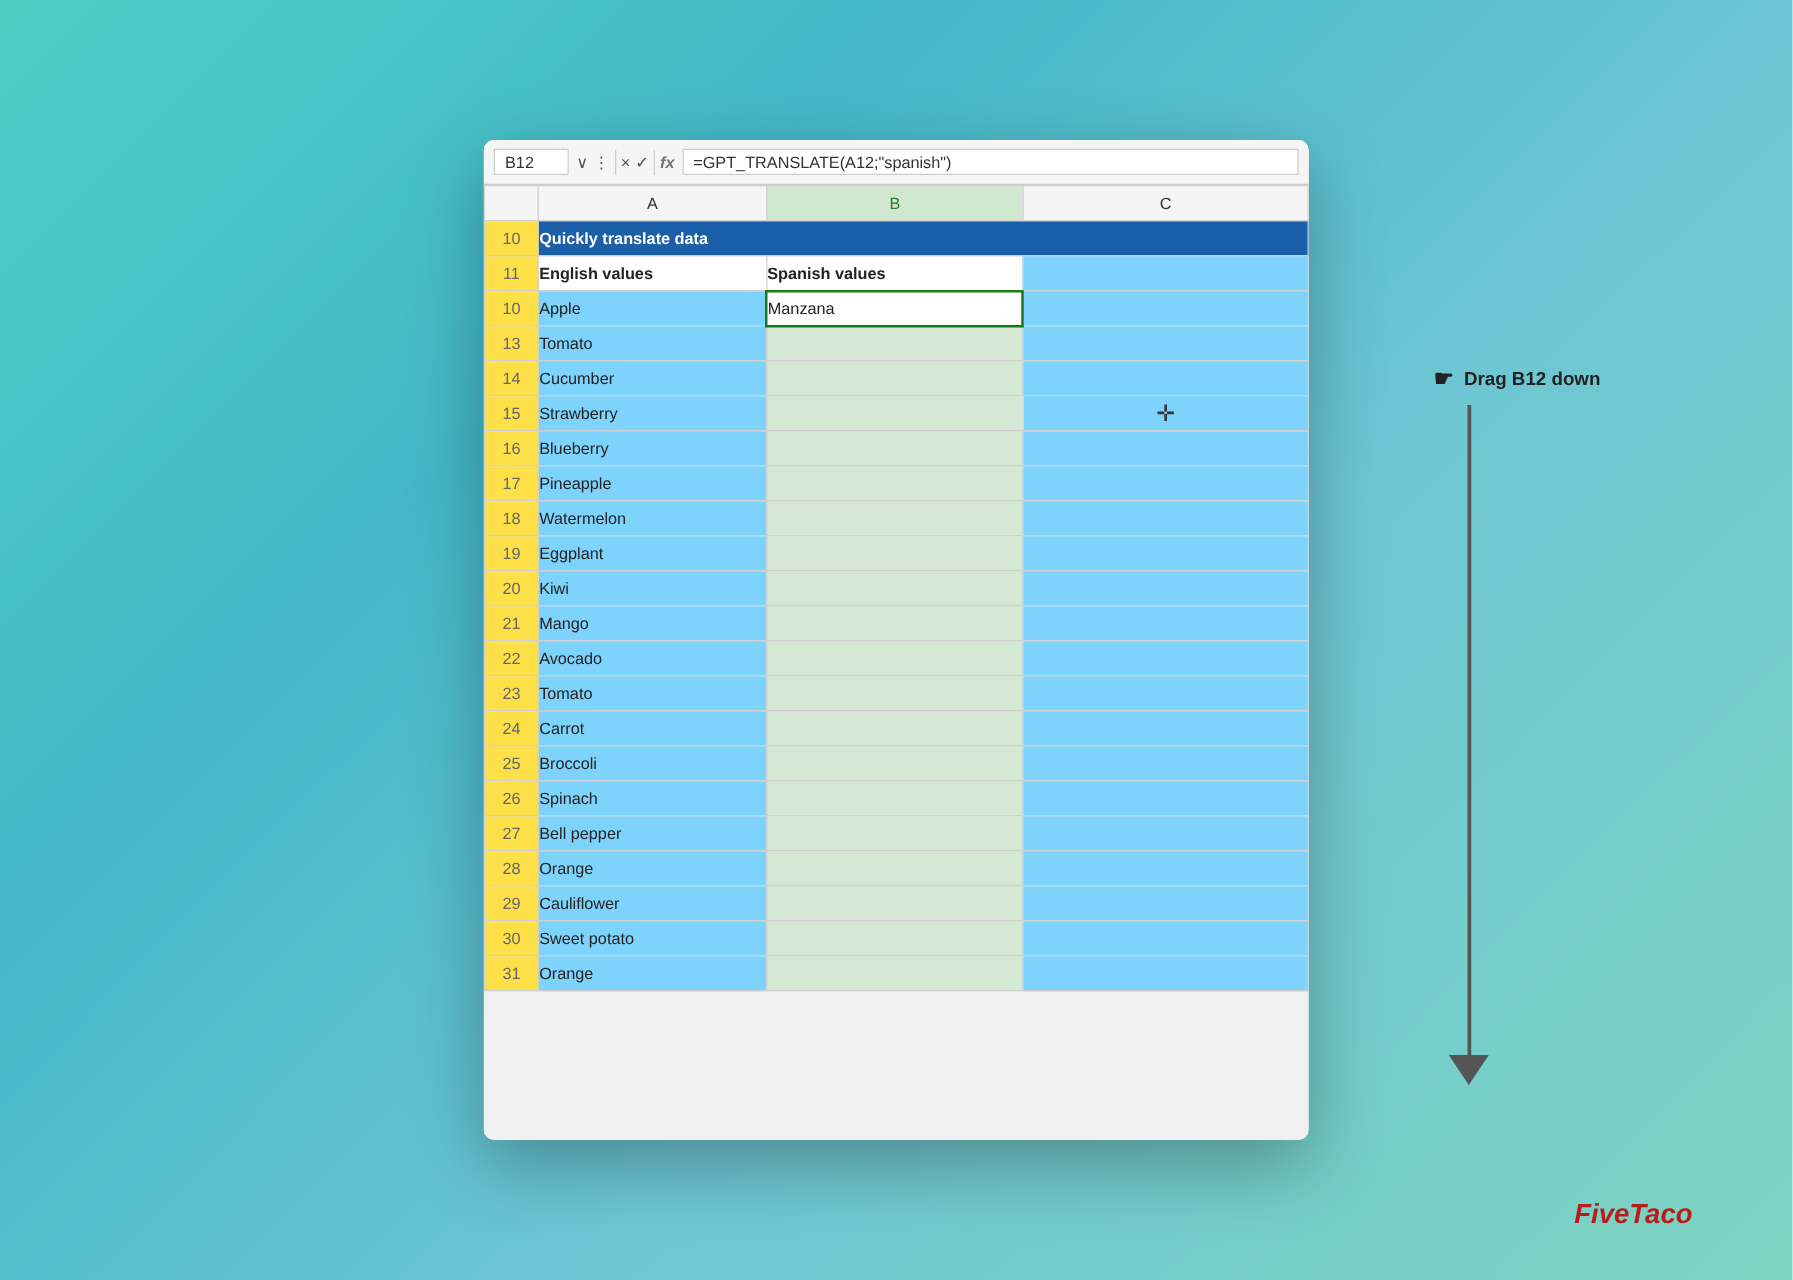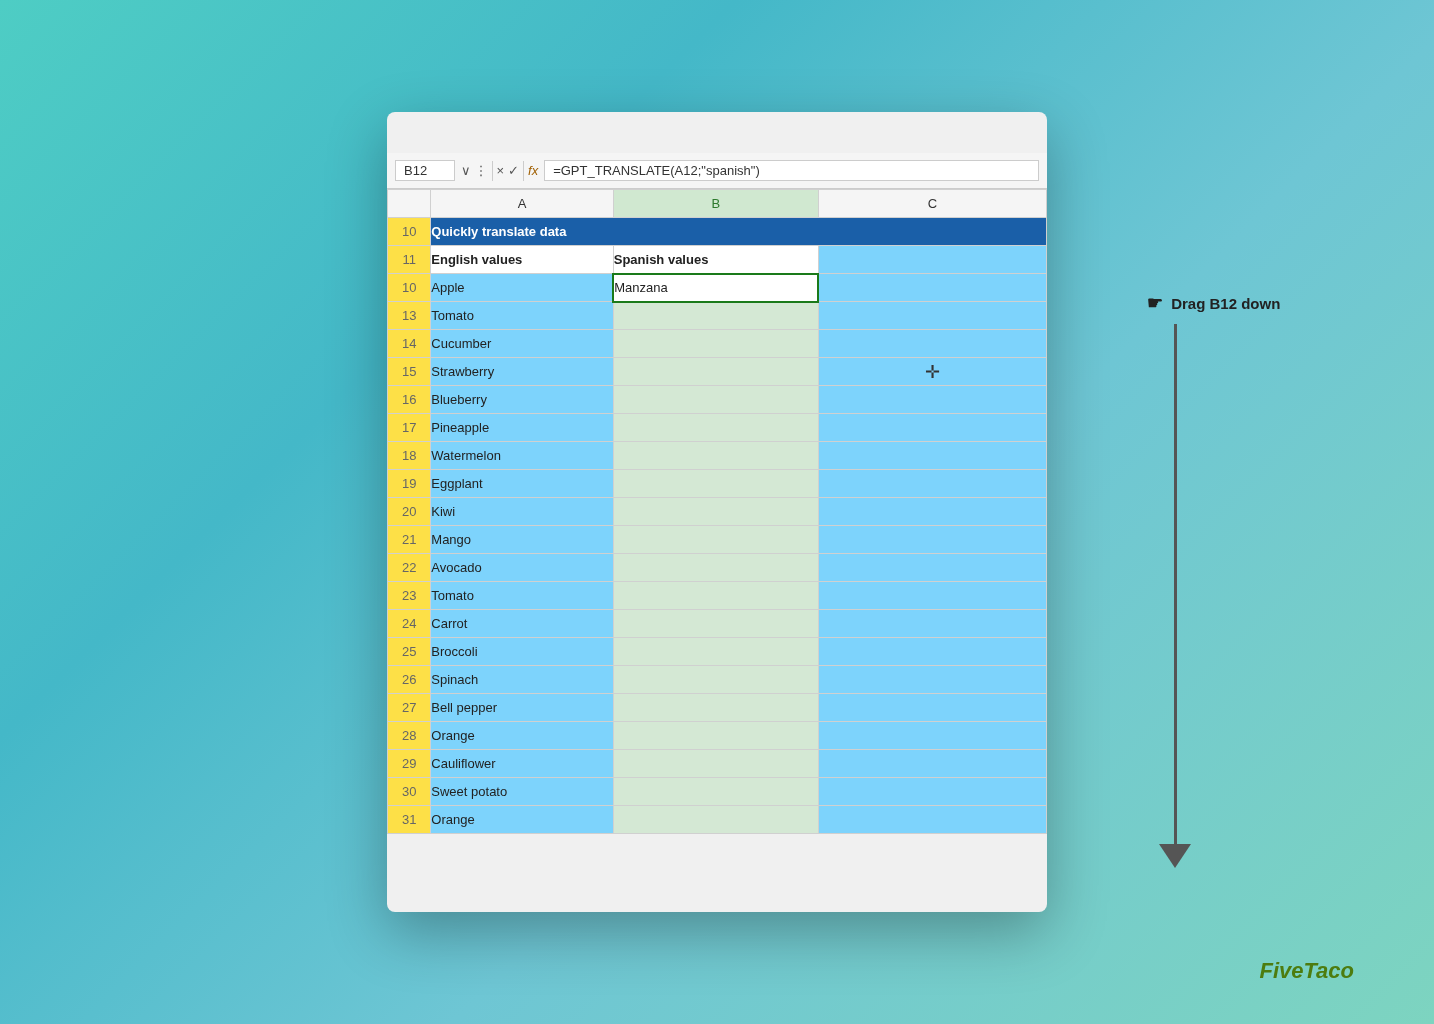--- a/index.html
+++ b/index.html
@@ -26,21 +26,20 @@
 
     
     .formula-bar {
       display: flex;
       align-items: center;
       background: #f5f5f5;
       border-bottom: 1px solid #ccc;
       padding: 4px 8px;
       gap: 6px;
       height: 36px;
-      margin-top: 41px;
     }
 
     .cell-ref {
       background: white;
       border: 1px solid #ccc;
       padding: 2px 8px;
       font-size: 13px;
       color: #333;
       min-width: 60px;
       display: flex;
@@ -195,21 +194,21 @@
       border-top: 24px solid #555;
     }
 
     
     .branding {
       position: absolute;
       bottom: 40px;
       right: 80px;
       font-size: 22px;
       font-weight: 900;
-      color: #4d7c0f;
+      color: #b91c1c;
       font-style: italic;
     }
 
     .spreadsheet-wrapper {
       position: relative;
     }
   </style>
 </head>
 <body>
 
@@ -218,21 +217,21 @@
 
     <div class="formula-bar">
       <div class="cell-ref">B12</div>
       <div class="formula-bar-icons">
         <span>∨</span>
         <span>⋮</span>
         <div class="formula-bar-separator"></div>
         <span>×</span>
         <span>✓</span>
         <div class="formula-bar-separator"></div>
-        <span style="font-style:italic;font-weight:400;color:#a16207">fx</span>
+        <span style="font-style:italic;font-weight:700;color:#737373">fx</span>
       </div>
       <div class="formula-input">=GPT_TRANSLATE(A12;"spanish")</div>
     </div>
 
     <table class="grid">
       <thead>
         <tr>
           <th class="row-num col-header"></th>
           <th class="col-header col-a">A</th>
           <th class="col-header col-b active">B</th>

